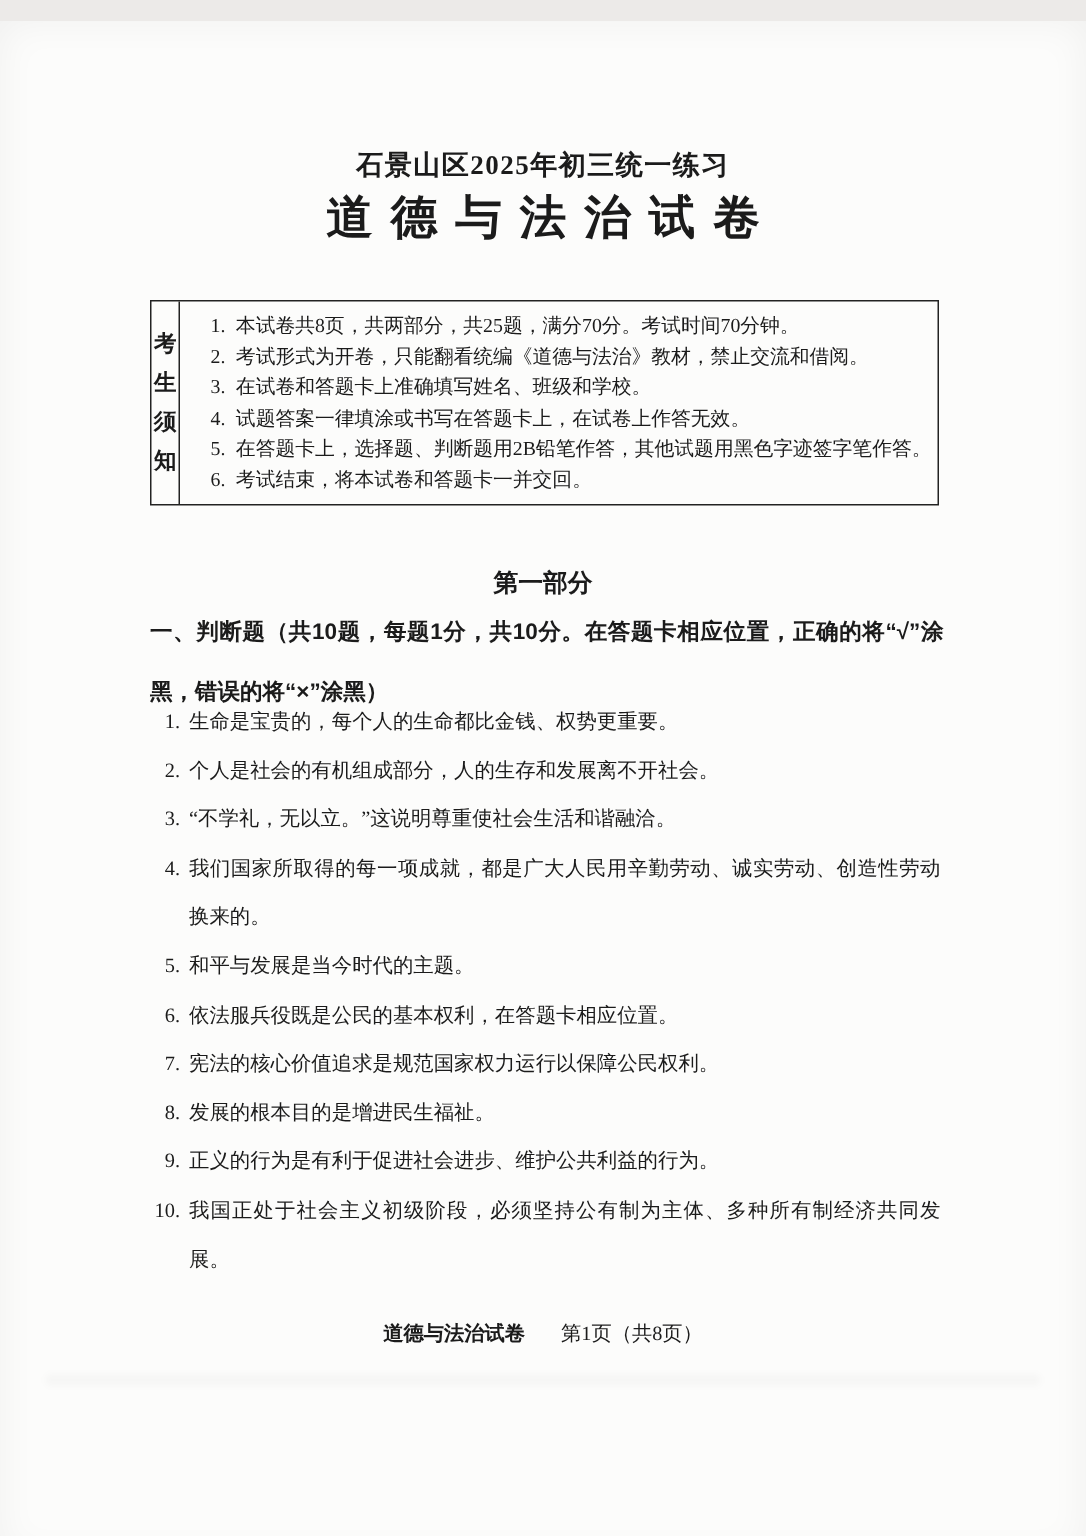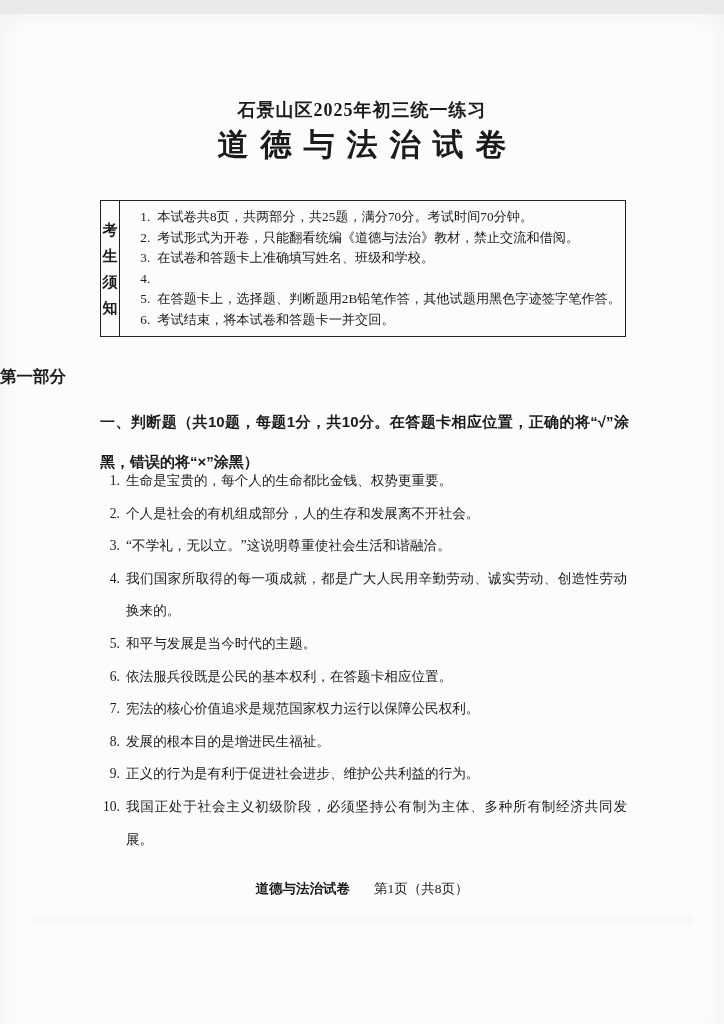--- a/index.html
+++ b/index.html
@@ -102,24 +102,24 @@
   }
   .notice-item .n-num {
     width: 18px;
     flex: 0 0 18px;
     text-align: right;
     margin-right: 7px;
   }
   
   .part-heading {
     position: absolute;
-    top: 352px;
-    left: 0;
-    width: 100%;
-    text-align: left;
+    top: 364px;
+    left: 0;
+    width: 100%;
+    text-align: center;
     font-family: "Liberation Sans", sans-serif;
     font-weight: bold;
     font-size: 16.5px;
   }
   .section-intro {
     position: absolute;
     top: 388px;
     left: 100px;
     width: 529px;
     font-family: Liberation Sans, sans-serif;
@@ -198,20 +198,21 @@
       <div class="notice-item">
         <span class="n-num">2.</span>
         <span class="n-text">考试形式为开卷，只能翻看统编《道德与法治》教材，禁止交流和借阅。</span>
       </div>
       <div class="notice-item">
         <span class="n-num">3.</span>
         <span class="n-text">在试卷和答题卡上准确填写姓名、班级和学校。</span>
       </div>
       <div class="notice-item">
         <span class="n-num">4.</span>
+        <span class="n-text">试题答案一律填涂或书写在答题卡上，在试卷上作答无效。</span>
       </div>
       <div class="notice-item">
         <span class="n-num">5.</span>
         <span class="n-text">在答题卡上，选择题、判断题用2B铅笔作答，其他试题用黑色字迹签字笔作答。</span>
       </div>
       <div class="notice-item">
         <span class="n-num">6.</span>
         <span class="n-text">考试结束，将本试卷和答题卡一并交回。</span>
       </div>
     </div>

